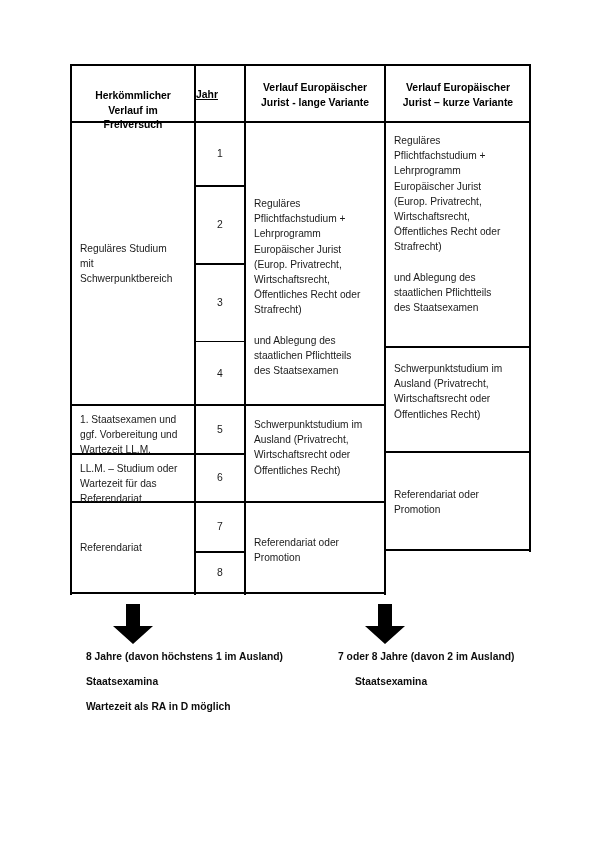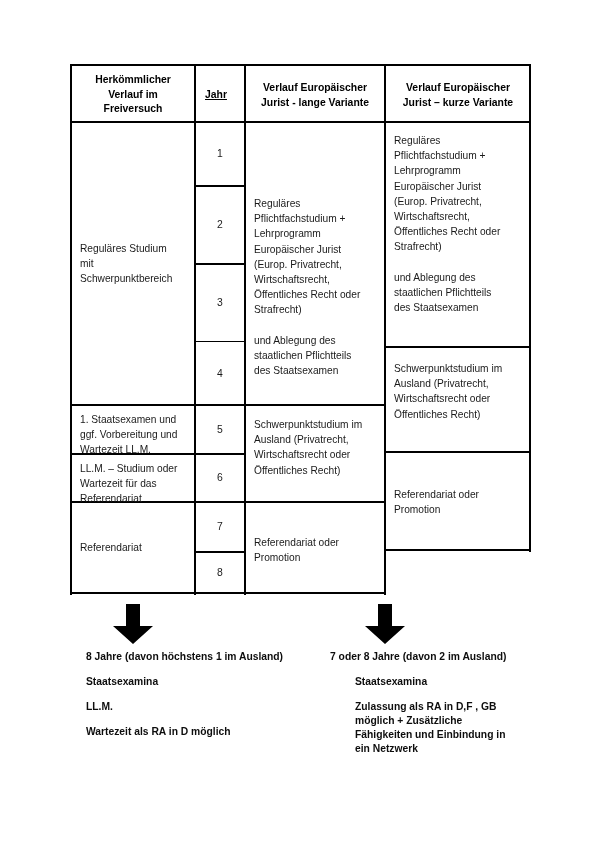--- a/index.html
+++ b/index.html
@@ -71,21 +71,21 @@
     font-size: 10.3px;
     line-height: 14px;
     color: #0d0d0d;
   }
   .summary .line {
     margin-bottom: 11px;
     white-space: pre-line;
     margin-left: 16px;
   }
   .summary .line:last-child { margin-bottom: 0; }
-  .summary.indented .line.first { margin-left: 0; }
+  .summary.indented .line.first { margin-left: 8px; }
   .summary.indented .line.ind { margin-left: 25px; }
 </style>
 </head>
 <body>
 
 <div>
 
   <div class="hrule" style="left:70px; top:64px; width:461px; height:2.2px;"></div>
 
   <div class="hrule" style="left:70px; top:121px; width:461px; height:2.2px;"></div>
@@ -103,24 +103,24 @@
   <div class="hrule" style="left:385px; top:549px; width:146px; height:2.4px;"></div>
 
   <div class="hrule" style="left:70px; top:592px; width:316px; height:2.4px;"></div>
 
   <div class="vrule" style="left:70px; top:64px; width:2.2px; height:531px;"></div>
   <div class="vrule" style="left:194px; top:64px; width:1.5px; height:531px;"></div>
   <div class="vrule" style="left:244px; top:64px; width:1.5px; height:531px;"></div>
   <div class="vrule" style="left:384px; top:64px; width:2.2px; height:531px;"></div>
   <div class="vrule" style="left:529px; top:64px; width:2.2px; height:488px;"></div>
 
-  <div class="cell hdr" style="left:72px; top:66px; width:122px; height:55px;">Herkömmlicher
+  <div class="cell hdr" style="left:72px; top:82px; width:122px; height:55px;">Herkömmlicher
 Verlauf im
 Freiversuch</div>
-  <div class="cell hdr" style="left:188px; top:81px; width:56px; height:30px;text-decoration:underline;">Jahr</div>
+  <div class="cell hdr" style="left:179px; top:81px; width:56px; height:30px;text-decoration:underline;">Jahr</div>
   <div class="cell hdr" style="left:246px; top:74px; width:138px; height:47px;">Verlauf Europäischer
 Jurist - lange Variante</div>
   <div class="cell hdr" style="left:386px; top:74px; width:144px; height:47px;">Verlauf Europäischer
 Jurist – kurze Variante</div>
 
   <div class="cell vcenter" style="left:72px; top:123px; width:122px; height:281px;">
     <span>Reguläres Studium
 mit
 Schwerpunktbereich</span>
   </div>
@@ -189,24 +189,19 @@
 </div>
 <div class="arrow" style="left:362px; top:604px;">
   <svg viewBox="0 0 46 40" xmlns="http://www.w3.org/2000/svg" aria-hidden="true">
     <polygon points="16,0 30,0 30,22 43,22 23,40 3,22 16,22" fill="#000000"></polygon>
   </svg>
 </div>
 
 <div class="summary" style="left:70px; top:650px; width:260px;">
   <div class="line">8 Jahre (davon höchstens 1 im Ausland)</div>
   <div class="line">Staatsexamina</div>
-  <div class="line">LL.M.</div>
   <div class="line">Wartezeit als RA in D möglich</div>
 </div>
 
 <div class="summary indented" style="left:330px; top:650px; width:225px;">
   <div class="line first">7 oder 8 Jahre (davon 2 im Ausland)</div>
   <div class="line ind">Staatsexamina</div>
-  <div class="line ind">Zulassung als RA in D,F , GB
-möglich + Zusätzliche
-Fähigkeiten und Einbindung in
-ein Netzwerk</div>
 </div>
 
 </body></html>

